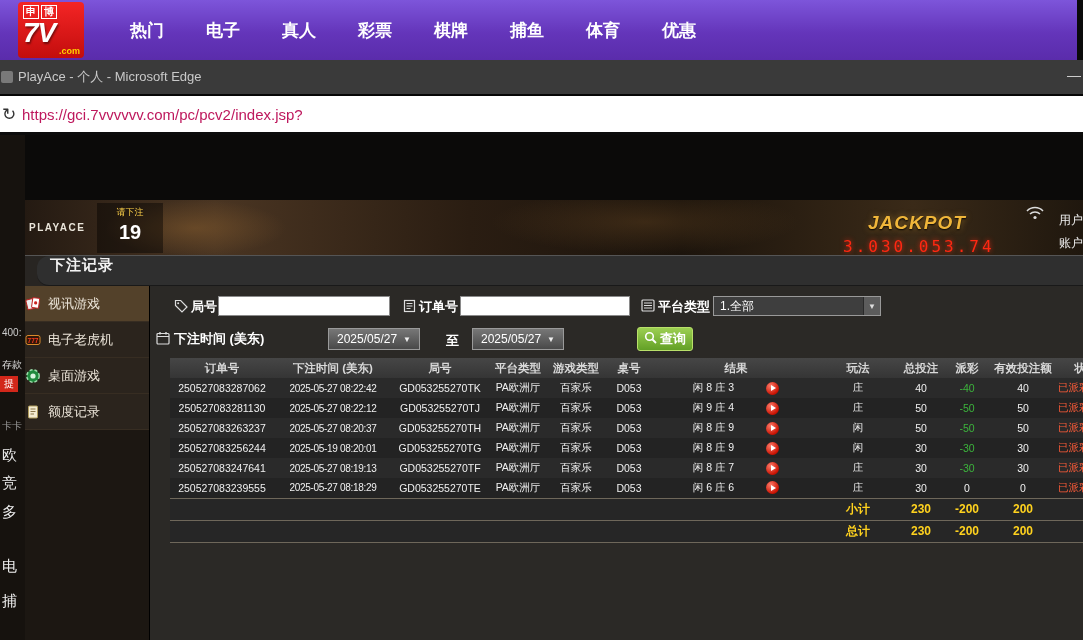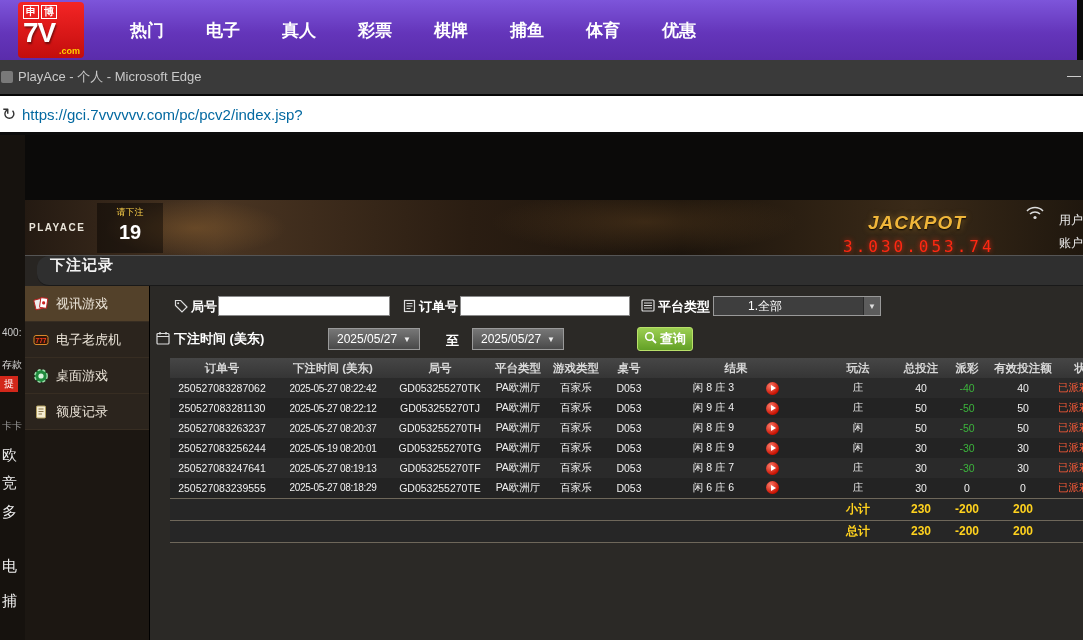--- a/index.html
+++ b/index.html
@@ -8,40 +8,40 @@
 
   
   .nav { position:absolute; top:0; left:0; width:1083px; height:60px;
          background:linear-gradient(180deg,#7d55da 0%,#6435ba 55%,#5a2cab 100%);
          display:flex; align-items:center; }
   .nav-right-edge { position:absolute; right:0; top:0; width:6px; height:60px; background:#0a0a0a; }
   .logo { margin-left:18px; width:66px; height:56px; position:relative;
           background:linear-gradient(180deg,#f42525,#c30d0d); border-radius:4px; color:#fff; cursor:pointer; }
   .logo-top { position:absolute; top:3px; left:5px; display:flex; gap:2px; }
   .logo-top span { font-size:10px; line-height:12px; border:1px solid #fff; padding:0 2px; font-weight:bold; }
-  .logo-main { position:absolute; top:15px; left:5px; font-size:28px; font-weight:bold; 
+  .logo-main { position:absolute; top:15px; left:5px; font-size:28px; font-weight:bold; font-style:italic;
                letter-spacing:-1px; text-shadow:1px 2px 2px rgba(0,0,0,.45); }
   .logo-suffix { position:absolute; bottom:2px; right:4px; color:#ffd200; font-size:9px; font-weight:bold; }
   .nav-menu { display:flex; margin-left:46px; gap:42px; }
   .nav-item { color:#ffffff; font-size:17px; font-weight:bold; cursor:pointer; white-space:nowrap; }
 
   
   .titlebar { position:absolute; top:60px; left:0; width:1083px; height:34px; background:#3a3a3a;
               display:flex; align-items:center; color:#c9c9c9; font-size:13px; }
   .favicon { margin-left:1px; width:12px; height:12px; background:#8a8a8a; border-radius:2px; opacity:.8; }
   .title-text { margin-left:5px; }
   .minimize-btn { position:absolute; right:1px; top:7px; width:16px; color:#cccccc; font-size:14px;
                   text-align:center; cursor:pointer; }
 
   
   .urlbar { position:absolute; top:94px; left:0; width:1083px; height:41px; background:#ffffff;
             border-top:2px solid #060606; border-bottom:3px solid #0c0c0c; display:flex; align-items:center; }
   .reload-icon { margin-left:2px; width:18px; font-size:17px; color:#333; cursor:pointer; }
   .reload-icon::before { content:"↻"; }
-  .url-text { margin-left:2px; font-size:15px; color:#0369a1; cursor:text; }
+  .url-text { margin-left:2px; font-size:15px; color:#be185d; cursor:text; }
 
   
   .content { position:absolute; top:135px; left:0; width:1083px; height:505px; background:#0b0a09; }
 
   .left-strip { position:absolute; left:0; top:0; width:25px; height:505px; background:#16120e; }
   .frag { position:absolute; left:2px; color:#cccccc; white-space:nowrap; }
   .f0 { top:192px; font-size:10px; }
   .f1 { top:207px; font-size:11px; color:#ffd24a; font-weight:bold;padding-left:45px; }
   .f2 { top:223px; font-size:10px; color:#dddddd; }
   .f3 { top:241px; left:0; font-size:10px; color:#fff; background:#d2271a; padding:1px 4px; }
@@ -75,36 +75,36 @@
 
   
   .modal { position:absolute; left:25px; top:120px; width:1058px; height:385px; background:#282522;
            border-top:1px solid #555; }
   .modal-header { position:absolute; top:0; left:12px; width:100%; height:30px; background:#2f2f2f;
                   border-bottom:1px solid #191919; display:flex; align-items:flex-start;border-radius:12px; }
   .modal-title { margin-left:13px; color:#f2f2f2; font-size:15px; font-weight:bold; letter-spacing:1px; }
 
   .modal-sidebar { position:absolute; left:0; top:30px; width:125px; height:355px; background:#1c1712;
                    border-right:1px solid #000; }
-  .menu-item { height:36px; display:flex; align-items:center; padding-left:8px; gap:6px;
+  .menu-item { height:36px; display:flex; align-items:center; padding-left:0; gap:6px;
                background:#2b241d; border-bottom:1px solid #372d22; cursor:pointer; }
   .menu-item.active { background:#53412a; }
   .mi-icon { width:17px; height:16px; display:inline-flex; }
   .mi-label { color:#ece5d9; font-size:13px; }
 
   .modal-main { position:absolute; left:125px; top:30px; width:933px; height:355px; background:#2b2926; }
 
   .fgroup { position:absolute; top:12px; display:flex; align-items:center; gap:3px;
             color:#ffffff; font-size:13px; font-weight:bold; white-space:nowrap; }
   .fg-round { left:24px; } .fg-order { left:253px; } .fg-platform { left:491px; }
   .filter-input { position:absolute; top:10px; height:20px; background:#ffffff; border:1px solid #8a8a8a;
                   font-size:12px; padding:0 4px; color:#222; }
   .in-round { left:68px; width:172px; } .in-order { left:310px; width:170px; }
   .platform-select { position:absolute; left:563px; top:10px; width:168px; height:20px; background:#3e3e3e;
-                     border:1px solid #999; display:flex; align-items:center; cursor:pointer;padding-left:28px; }
+                     border:1px solid #999; display:flex; align-items:center; cursor:pointer; }
   .sel-value { flex:1; color:#fff; font-size:12px; padding-left:6px; }
   .sel-arrow { width:17px; height:100%; background:#5c5c5c; border-left:1px solid #2a2a2a; color:#ddd;
                font-size:8px; display:flex; align-items:center; justify-content:center; }
   .sel-arrow::after { content:"▼"; }
 
   .fg-time { position:absolute; left:6px; top:44px; display:flex; align-items:center; gap:4px;
              color:#ffffff; font-size:13px; font-weight:bold; white-space:nowrap; }
   .date-btn { position:absolute; top:42px; width:92px; height:22px; background:linear-gradient(#777,#494949);
               border:1px solid #9a9a9a; color:#fff; font-size:12px; display:flex; align-items:center;
               justify-content:center; gap:6px; cursor:pointer; }

